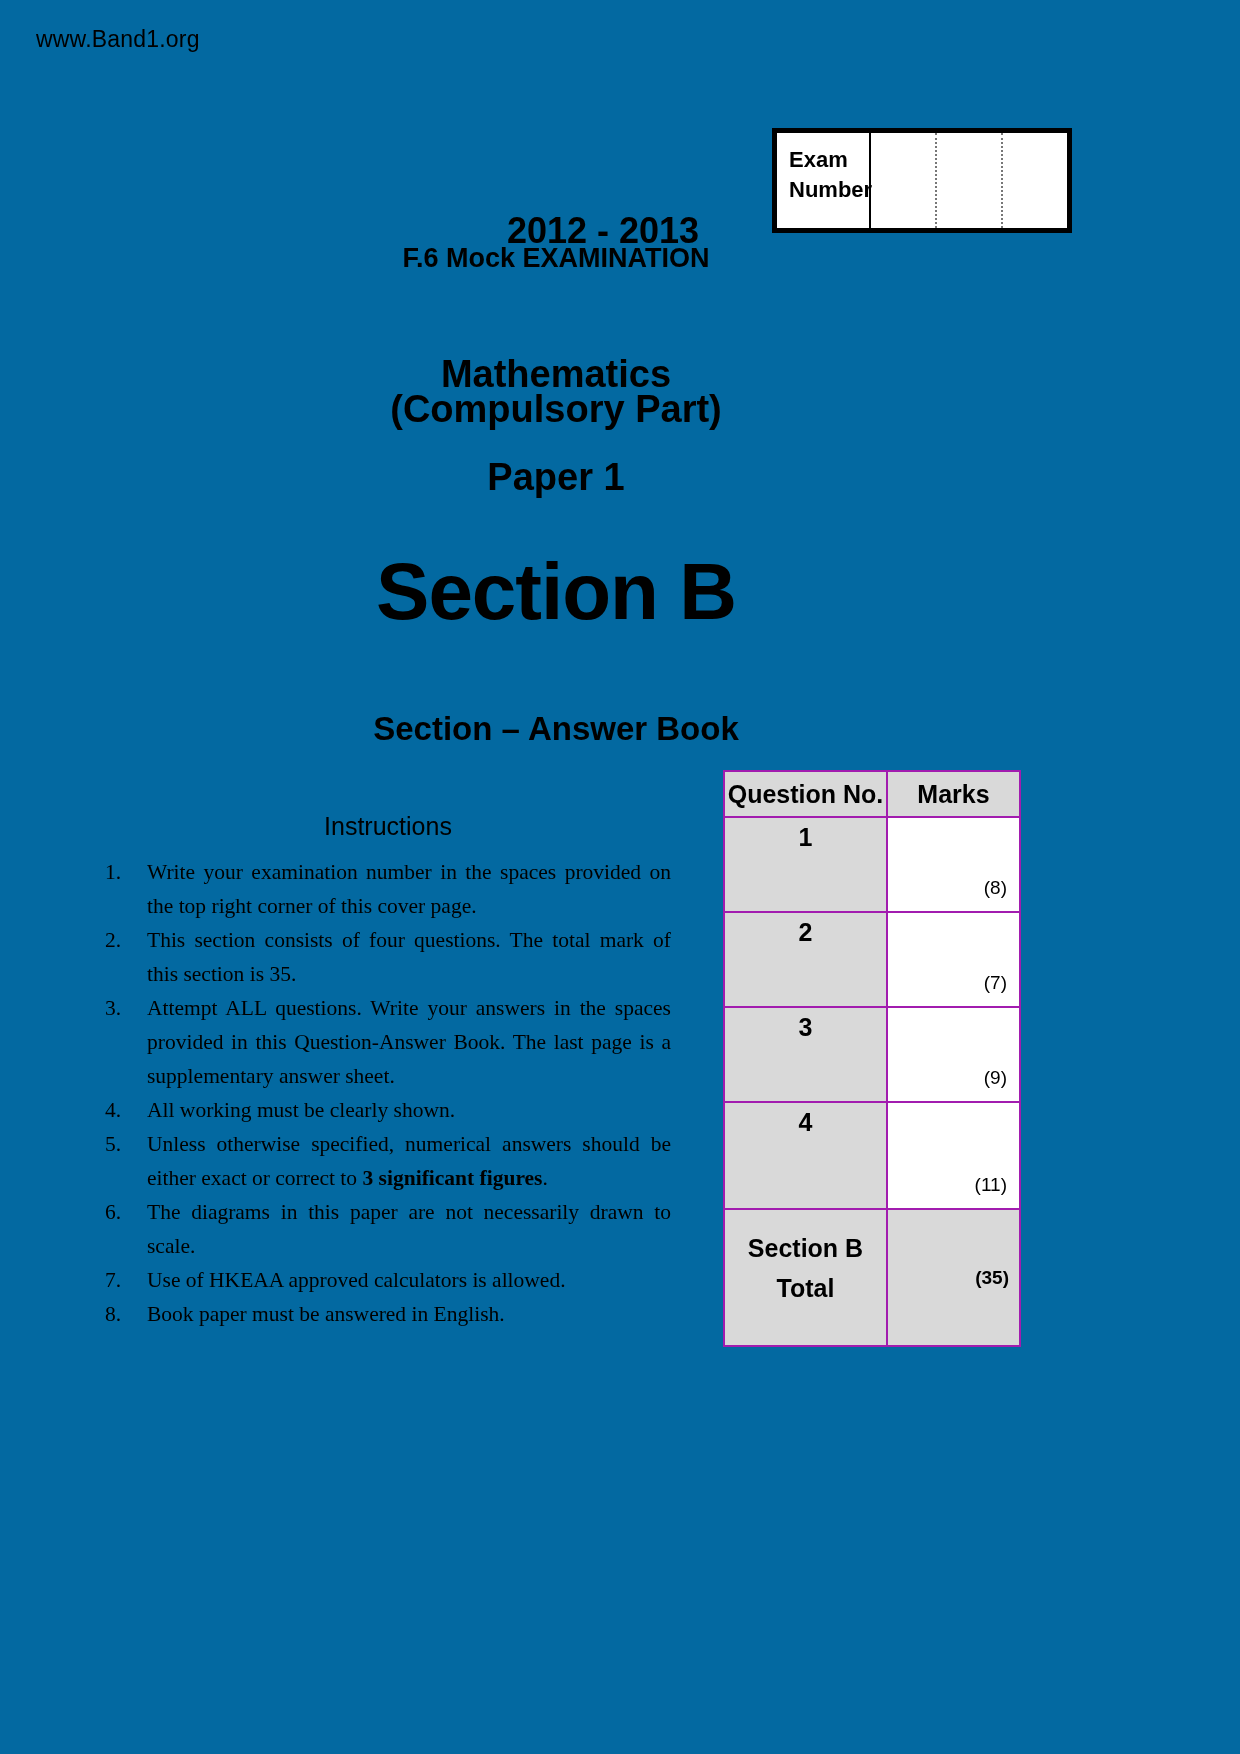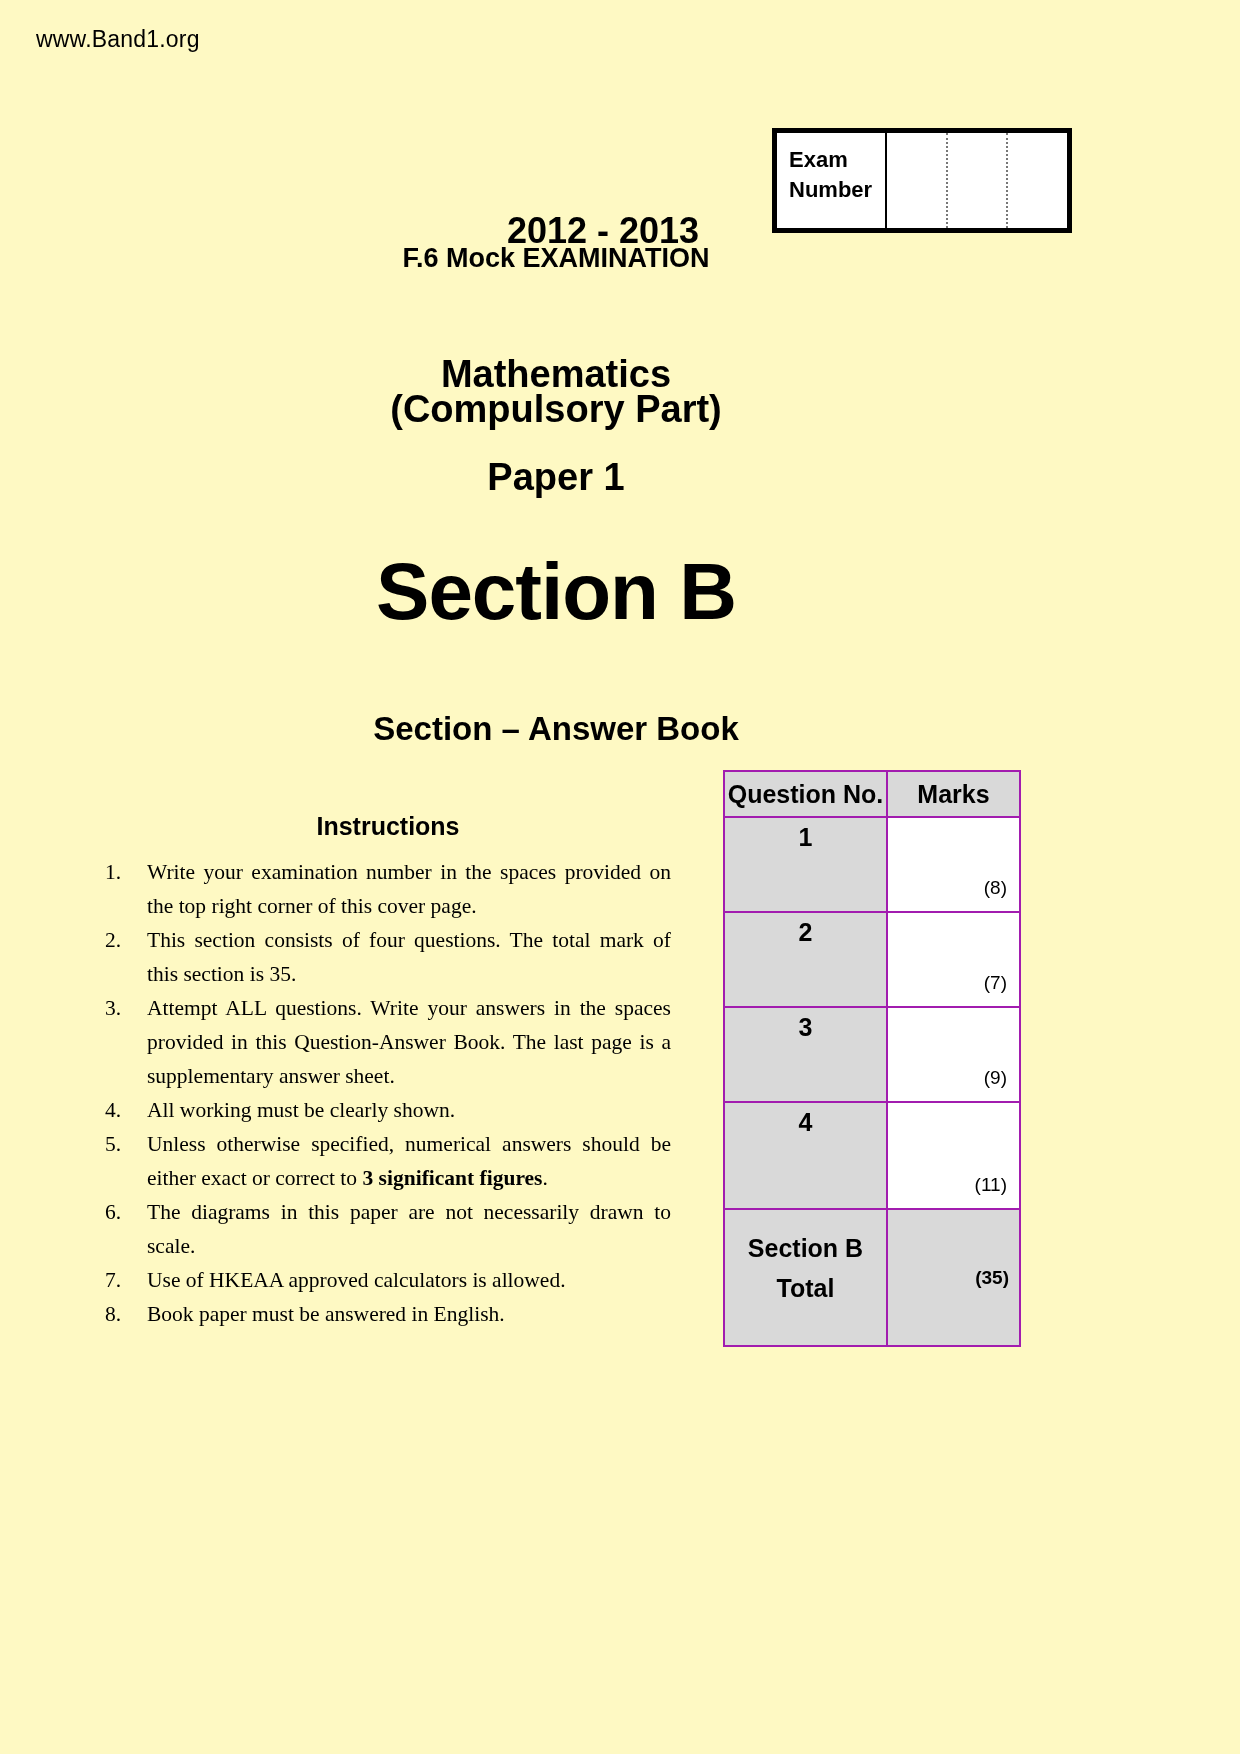--- a/index.html
+++ b/index.html
@@ -2,21 +2,21 @@
 <html><head>
 <meta charset="utf-8">
 <style>
   * { margin: 0; padding: 0; box-sizing: border-box; }
   html, body { background: #ffffff; }
   .page {
     position: relative;
     width: 1240px;
     height: 1754px;
     margin: 0 auto;
-    background: #fef9c3;
+    background: #0369a1;
     color: #000;
     font-family: "Liberation Sans", sans-serif;
     overflow: hidden;
     padding-left: 8px;
   }
 
   
   .site-url {
     position: absolute;
     left: 36px;
@@ -30,21 +30,21 @@
     position: absolute;
     left: 772px;
     top: 128px;
     width: 300px;
     height: 105px;
     border: 5px solid #000;
     display: flex;
     background: #fff;
   }
   .exam-label {
-    width: 110px;
+    width: 94px;
     border-right: 2px solid #000;
     font-weight: bold;
     font-size: 22px;
     line-height: 30px;
     padding: 12px 0 0 12px;
   }
   .exam-cell { flex: 1; }
   .exam-cell.dotted { border-left: 2px dotted #777; }
 
   
@@ -66,21 +66,21 @@
 
   
   .instructions {
     position: absolute;
     left: 105px;
     top: 812px;
     width: 566px;
   }
   .instructions-title {
     text-align: center;
-    font-weight: bold;
+    font-weight: normal;
     font-size: 25px;
     margin-bottom: 14px;
   }
   .inst-list {
     font-family: "Liberation Serif", serif;
     font-size: 21.5px;
     line-height: 34px;
   }
   .inst-item { display: flex; }
   .inst-num { width: 42px; flex-shrink: 0; }

